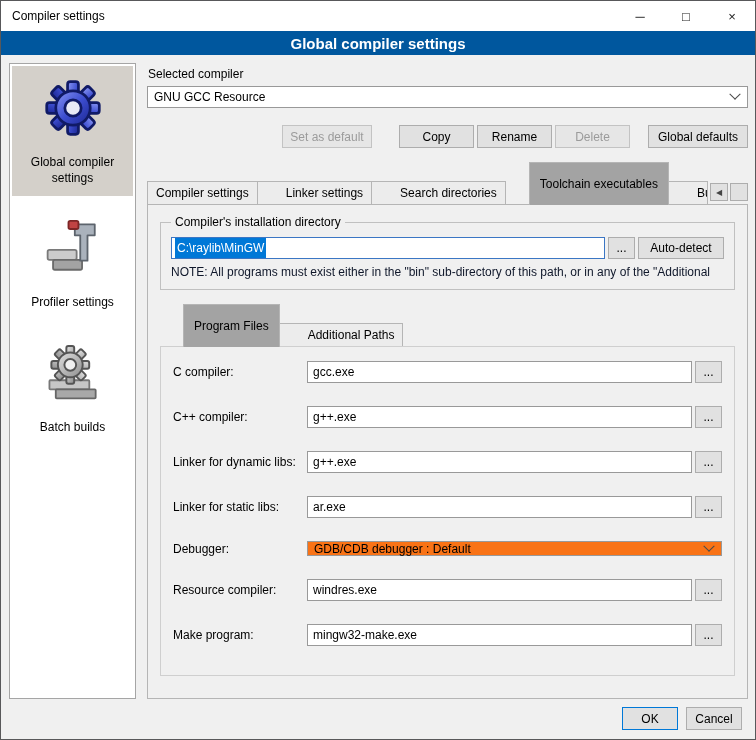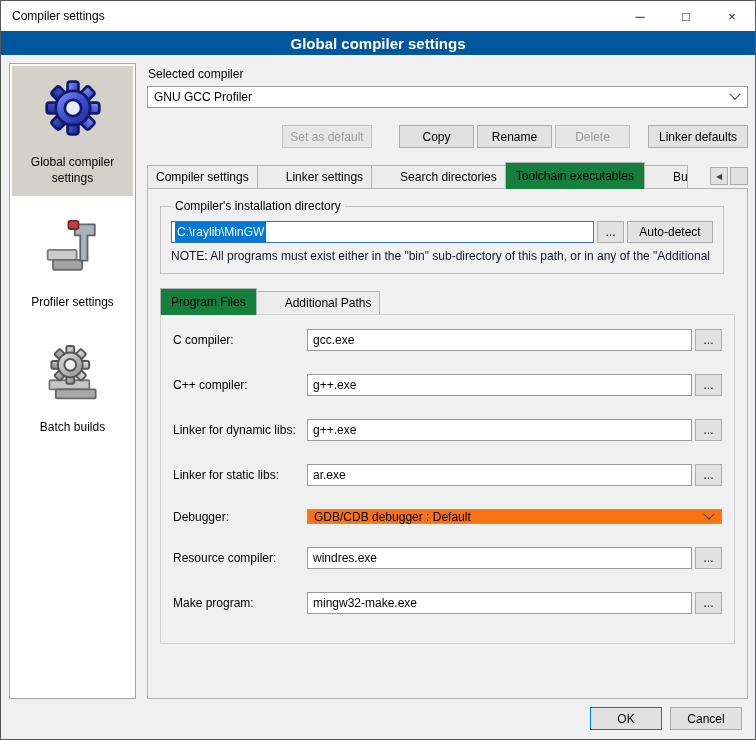--- a/index.html
+++ b/index.html
@@ -59,33 +59,33 @@
   .btn-setdefault { width: 90px; margin-right: 24px; }
   .btn-copy, .btn-rename, .btn-delete { width: 75px; }
   .btn-reset { width: 100px; margin-left: 15px; }
   
   .tabbar { display: flex; align-items: flex-end; margin-top: 14px; min-width: 0; }
   .tab {
     background: #ececec; border: 1px solid #b5b5b5; border-bottom: none;
     padding: 4px 8px; white-space: nowrap; cursor: default; position: relative;
   }
   .tab + .tab { margin-left: -1px; padding-left: 28px; }
-  .tab.active { background: #15803d; padding: 6px 10px; margin-bottom: -1px; z-index: 3; }
+  .tab.active { background: #a3a3a3; padding: 14px 10px; margin-bottom: -1px; z-index: 3; margin-left: 23px; }
   .tab.clipped { max-width: 44px; overflow: hidden; }
   .tab-scroll { margin-left: auto; display: flex; gap: 2px; margin-bottom: 3px; flex-shrink: 0; padding-left: 2px; }
   .scrollbtn {
     width: 18px; height: 18px; border: 1px solid #adadad; background: #e1e1e1;
     display: flex; align-items: center; justify-content: center; font-size: 8px; color: #444; cursor: default;
   }
   .tabpanel {
     flex: 1; border: 1px solid #b5b5b5; background: #f0f0f0;
     padding: 10px 12px; min-height: 0; display: flex; flex-direction: column; z-index: 1;
   }
   
-  fieldset.groupbox { border: 1px solid #c0c0c0; margin: 0 11px 14px 0; padding: 8px 10px 10px; }
+  fieldset.groupbox { border: 1px solid #c0c0c0; margin: 0 0 14px 0; padding: 8px 10px 10px; }
   fieldset.groupbox legend { padding: 0 4px; }
   .dirrow { display: flex; gap: 3px; align-items: center; }
   .dir-input {
     flex: 1; height: 22px; background: #fff; border: 1px solid #3b76c4;
     display: flex; align-items: center; padding: 0 3px; overflow: hidden; white-space: nowrap; cursor: text;
   }
   .selected-text { background: #0078d7; color: #fff; padding: 17px 2px; }
   .browse-btn { width: 27px; height: 22px; flex-shrink: 0; padding: 0; }
   .autodetect-btn { width: 86px; height: 22px; flex-shrink: 0; }
   .note { color: #0f172a; margin-top: 6px; white-space: nowrap; overflow: hidden; }
@@ -99,21 +99,21 @@
   .finput {
     flex: 1; height: 22px; background: #fff; border: 1px solid #999;
     padding: 0 5px; font: 12px "Liberation Sans", "DejaVu Sans", sans-serif; min-width: 0;
   }
   .fselect {
     flex: 1; height: 15px; background: #f97316; border: 1px solid #999;
     display: flex; align-items: center; padding: 0 8px 0 6px; cursor: default;
   }
   
   .footer { display: flex; justify-content: flex-end; gap: 8px; padding: 6px 13px 9px; flex-shrink: 0; }
-  .footer .btn { width: 72px; }
+  .footer .btn { width: 56px; }
 </style>
 </head>
 <body>
 
 <svg width="0" height="0" style="position:absolute" aria-hidden="true">
   <defs>
     <linearGradient id="gradBlue" x1="0" y1="0" x2="1" y2="1">
       <stop offset="0" stop-color="#8a97f5"></stop>
         <stop offset="0.5" stop-color="#3d4ed0"></stop>
         <stop offset="1" stop-color="#1b2693"></stop>
@@ -187,30 +187,30 @@
         </div>
         <div class="side-label">Batch builds</div>
       </div>
     </div>
 
     <div class="main">
 
       <div class="sc-label">Selected compiler</div>
 
       <div class="combo">
-        <span class="combo-value">GNU GCC Profiler</span>
+        <span class="combo-value">GNU GCC Resource</span>
         <span class="chev"></span>
       </div>
 
       <div class="btnrow">
         <div class="btn disabled btn-setdefault">Set as default</div>
         <div class="btn btn-copy">Copy</div>
         <div class="btn btn-rename">Rename</div>
         <div class="btn disabled btn-delete">Delete</div>
-        <div class="btn btn-reset">Linker defaults</div>
+        <div class="btn btn-reset">Global defaults</div>
       </div>
 
       <div class="tabbar">
         <div class="tab">Compiler settings</div>
         <div class="tab">Linker settings</div>
         <div class="tab">Search directories</div>
         <div class="tab active">Toolchain executables</div>
         <div class="tab clipped">Build</div>
         <div class="tab-scroll">
           <div class="scrollbtn">

